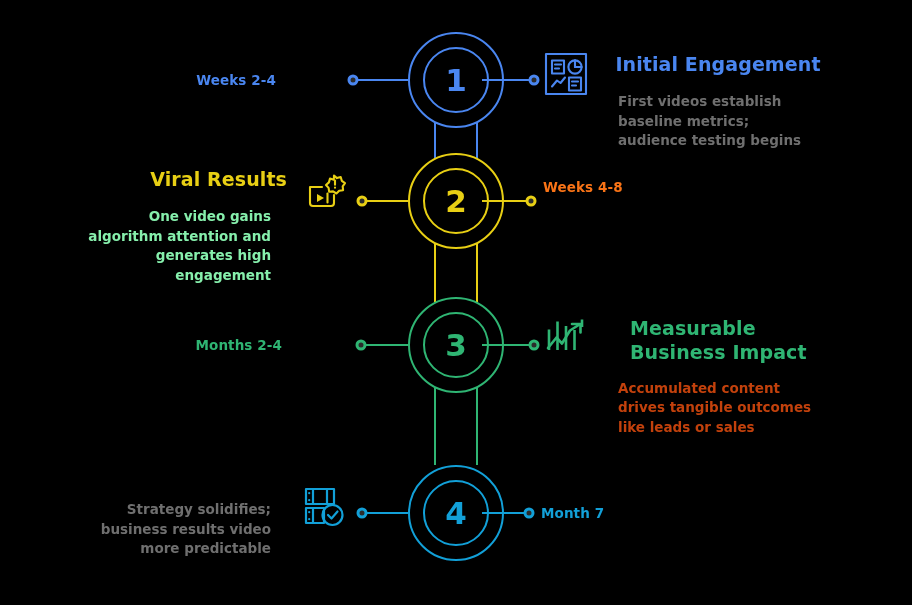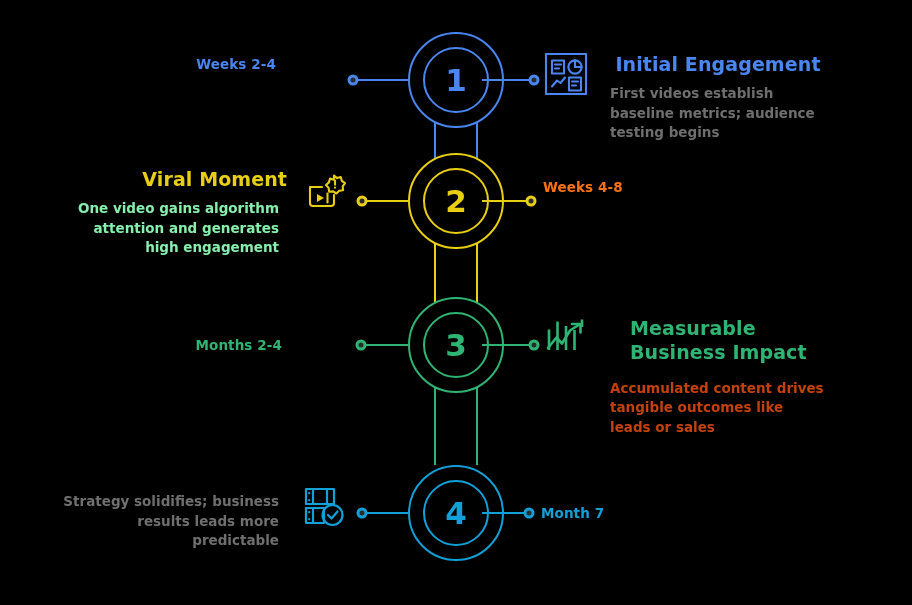--- a/index.html
+++ b/index.html
@@ -110,21 +110,21 @@
     font-weight: 700;
     line-height: 1.28;
     margin: 0 0 6px 0;
     letter-spacing: 0.1px;
   }
   .panel .desc {
     font-size: 13.5px;
     font-weight: 600;
     line-height: 1.45;
     color: #6f6f6f;
-    margin: 8px;
+    margin: 16px;
   }
   .panel.right { text-align: left; }
   .panel.left  { text-align: right; }
 
   .icon-box {
     position: absolute;
     width: 46px;
     height: 46px;
   }
   .icon-box svg { display: block; width: 46px; height: 46px; }
@@ -147,21 +147,21 @@
     <div class="bar r" style="background: rgb(47, 181, 115);"></div>
   </div>
 
   <div class="node" style="top: 80px; color: rgb(74, 134, 240);">
     <div class="ring-outer"></div>
     <div class="ring-inner"></div>
     <div class="num">1</div>
   </div>
   <div class="spoke" style="left: 348px; top: 79px; width: 60px; background: rgb(74, 134, 240);"></div>
   <div class="spoke-dot" style="left: 353px; top: 80px; color: rgb(74, 134, 240);"></div>
-  <div class="period" style="right: 636px; top: 64px; color: rgb(74, 134, 240); margin-left: 32px;">Weeks 2-4</div>
+  <div class="period" style="right: 636px; top: 80px; color: rgb(74, 134, 240); margin-left: 32px;">Weeks 2-4</div>
 
   <div class="spoke" style="left: 482px; top: 79px; width: 56px; background: rgb(74, 134, 240);"></div>
   <div class="spoke-dot" style="left: 534px; top: 80px; color: rgb(74, 134, 240);"></div>
   <div class="icon-box" style="left:543px;top:51px;">
     <svg viewBox="0 0 46 46" fill="none" stroke="#4a86f0" stroke-width="2.1" stroke-linecap="round" stroke-linejoin="round">
       <rect x="3" y="3" width="40" height="40"></rect>
       <rect x="9" y="9.5" width="12" height="13"></rect>
       <line x1="12" y1="13.5" x2="18" y2="13.5"></line>
       <line x1="12" y1="17.5" x2="16" y2="17.5"></line>
       <circle cx="32" cy="16" r="6.6"></circle>
@@ -193,21 +193,21 @@
     <svg viewBox="0 0 46 46" fill="none" stroke="#e8cf14" stroke-width="2.1" stroke-linecap="round" stroke-linejoin="round">
       <path d="M7 15 h12 M7 15 v16 a3 3 0 0 0 3 3 h18 a3 3 0 0 0 3 -3 v-8"></path>
       <polygon points="14,22 14,30 21,26" fill="#e8cf14" stroke="none"></polygon>
       <line x1="24.5" y1="21.5" x2="24.5" y2="30.5"></line>
       <path d="M31 3.5 l2.9 2.6 l3.8 -1.1 l1.1 3.8 l3.2 2.3 l-2.3 3.2 l0.4 3.9 l-3.9 0.5 l-2.8 2.8 l-3.3 -2.1 l-3.9 0.4 l-0.6 -3.9 l-2.6 -2.9 l2.9 -2.6 l1.1 -3.8 l3.8 1.1 Z"></path>
       <line x1="32" y1="8.5" x2="32" y2="12.8"></line>
       <line x1="32" y1="15.6" x2="32" y2="15.7"></line>
     </svg>
   </div>
   <div class="panel left" style="right:625px;top:167px;">
-    <p class="title" style="color: rgb(232, 207, 20);">Viral Moment</p>
+    <p class="title" style="color: rgb(232, 207, 20);">Viral Results</p>
     <p class="desc" style="color: #86efac;">One video gains algorithm attention and generates high engagement</p>
   </div>
 
   <div class="node" style="top: 345px; color: rgb(47, 181, 115);">
     <div class="ring-outer"></div>
     <div class="ring-inner"></div>
     <div class="num">3</div>
   </div>
   <div class="spoke" style="left: 358px; top: 344px; width: 50px; background: rgb(47, 181, 115);"></div>
   <div class="spoke-dot" style="left: 361px; top: 345px; color: rgb(47, 181, 115);"></div>
@@ -251,16 +251,16 @@
       <line x1="11" y1="24" x2="11" y2="39"></line>
       <line x1="7.2" y1="9" x2="7.2" y2="9.2"></line>
       <line x1="7.2" y1="16" x2="7.2" y2="16.2"></line>
       <line x1="7.2" y1="28" x2="7.2" y2="28.2"></line>
       <line x1="7.2" y1="35" x2="7.2" y2="35.2"></line>
       <circle cx="30.5" cy="31" r="10"></circle>
       <polyline points="26,31 29.5,34.5 35.5,27.5"></polyline>
     </svg>
   </div>
   <div class="panel left" style="right:625px;top:484px;">
-    <p class="desc" style="color: rgb(111, 111, 111);">Strategy solidifies; business results leads more predictable</p>
+    <p class="desc" style="color: rgb(111, 111, 111);">Strategy solidifies; business results video more predictable</p>
   </div>
 
 </div>
 
 </body></html>

